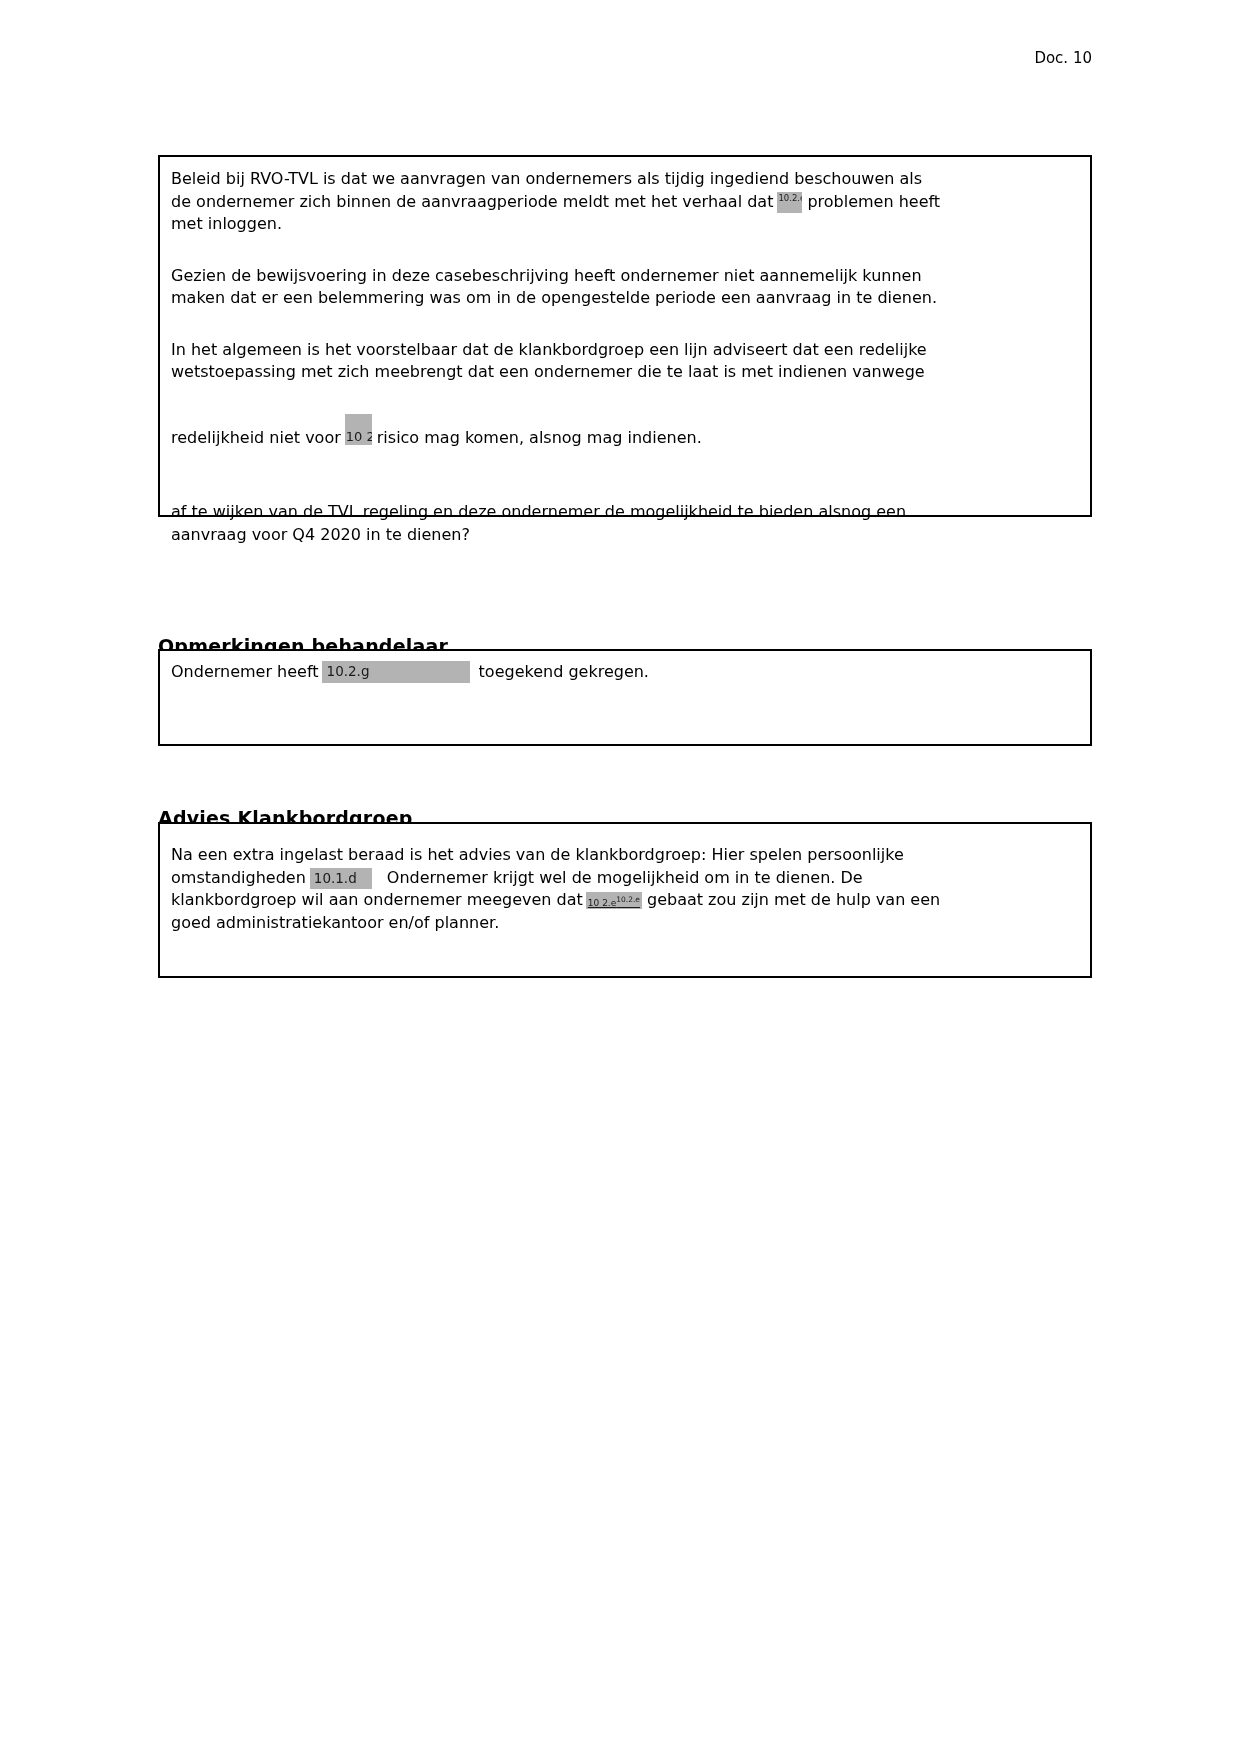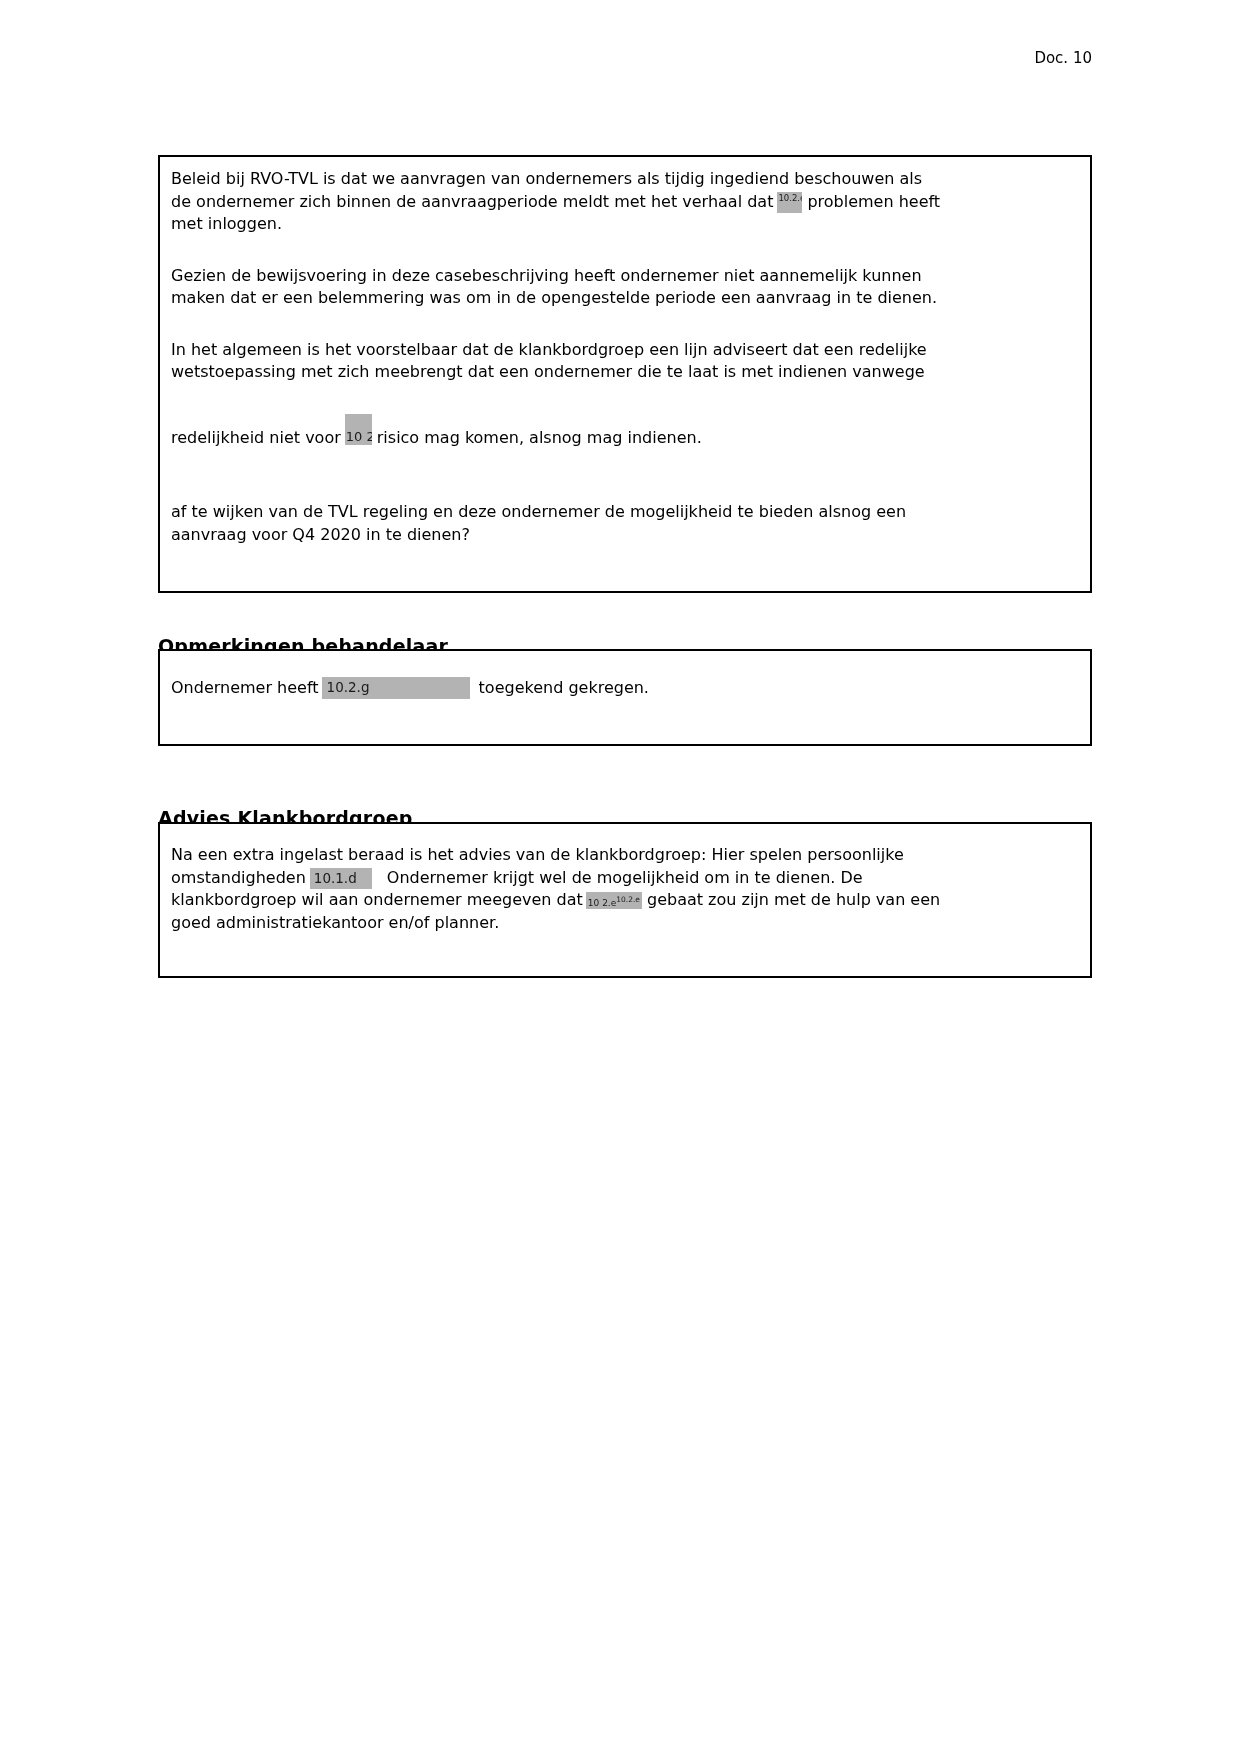--- a/index.html
+++ b/index.html
@@ -11,22 +11,22 @@
   .page { position:absolute; inset:0; }
   .doc-label {
     position:absolute; top:49px; left:892px; width:200px; text-align:right;
     font-size:15px; line-height:19px;
   }
   .box {
     position:absolute; left:158px; width:934px; box-sizing:border-box;
     border:2px solid #000; background:#fff;
     padding:11px 14px 0 11px; font-size:16px; line-height:22.5px;
   }
-  .box1 { top:155px; height:438px; }
-  .box2 { top:649px; height:97px; padding-top:26px; }
+  .box1 { top:155px; height:362px; }
+  .box2 { top:649px; height:97px; padding-top:10px; }
   .box3 { top:822px; height:156px; padding-top:20px; }
   .para { margin:0 0 29px 0; }
   .para:last-child { margin-bottom:0; }
   .q-heading {
     margin:51px 0 0 0; font-weight:bold; text-decoration:underline;
     text-decoration-thickness:2px; text-underline-offset:3px;
   }
   .q-para { margin:0; }
   .section-heading {
     position:absolute; left:158px; font-size:19px; font-weight:bold;
@@ -41,21 +41,21 @@
   }
   .chip-sm  { font-size:8.5px; line-height:10px; width:24px; height:20px;
               padding:1px 0 0 1px; margin:0 5px 0 4px; vertical-align:-6px; }
   .chip-xs  { font-size:13px; line-height:14px; width:26px; height:15px;
               padding:16px 0 0 1px; margin:8px 5px 0 4px; vertical-align:-2px; }
   .chip-wide{ font-size:13.5px; line-height:21px; width:143px; height:22px;
               padding:0 0 0 5px; margin:0 9px 0 3px; vertical-align:-6px; }
   .chip-med { font-size:13.5px; line-height:20px; width:58px; height:21px;
               padding:0 0 0 4px; margin:0 15px 0 4px; vertical-align:-6px; }
   .chip-dual{ font-size:9px; line-height:15px; height:17px;
-              padding:0 2px 0 2px; margin:0 5px 0 3px; vertical-align:-4px; }
+              padding:0 2px 0 2px; margin:0 5px 0 3px; vertical-align:-4px;text-decoration:underline; }
   .chip-dual .sup { font-size:7.5px; vertical-align:4px; }
 </style>
 </head>
 <body>
 
 <div class="page">
 
   <div class="doc-label">Doc. 10</div>
 
   <section class="box box1">

